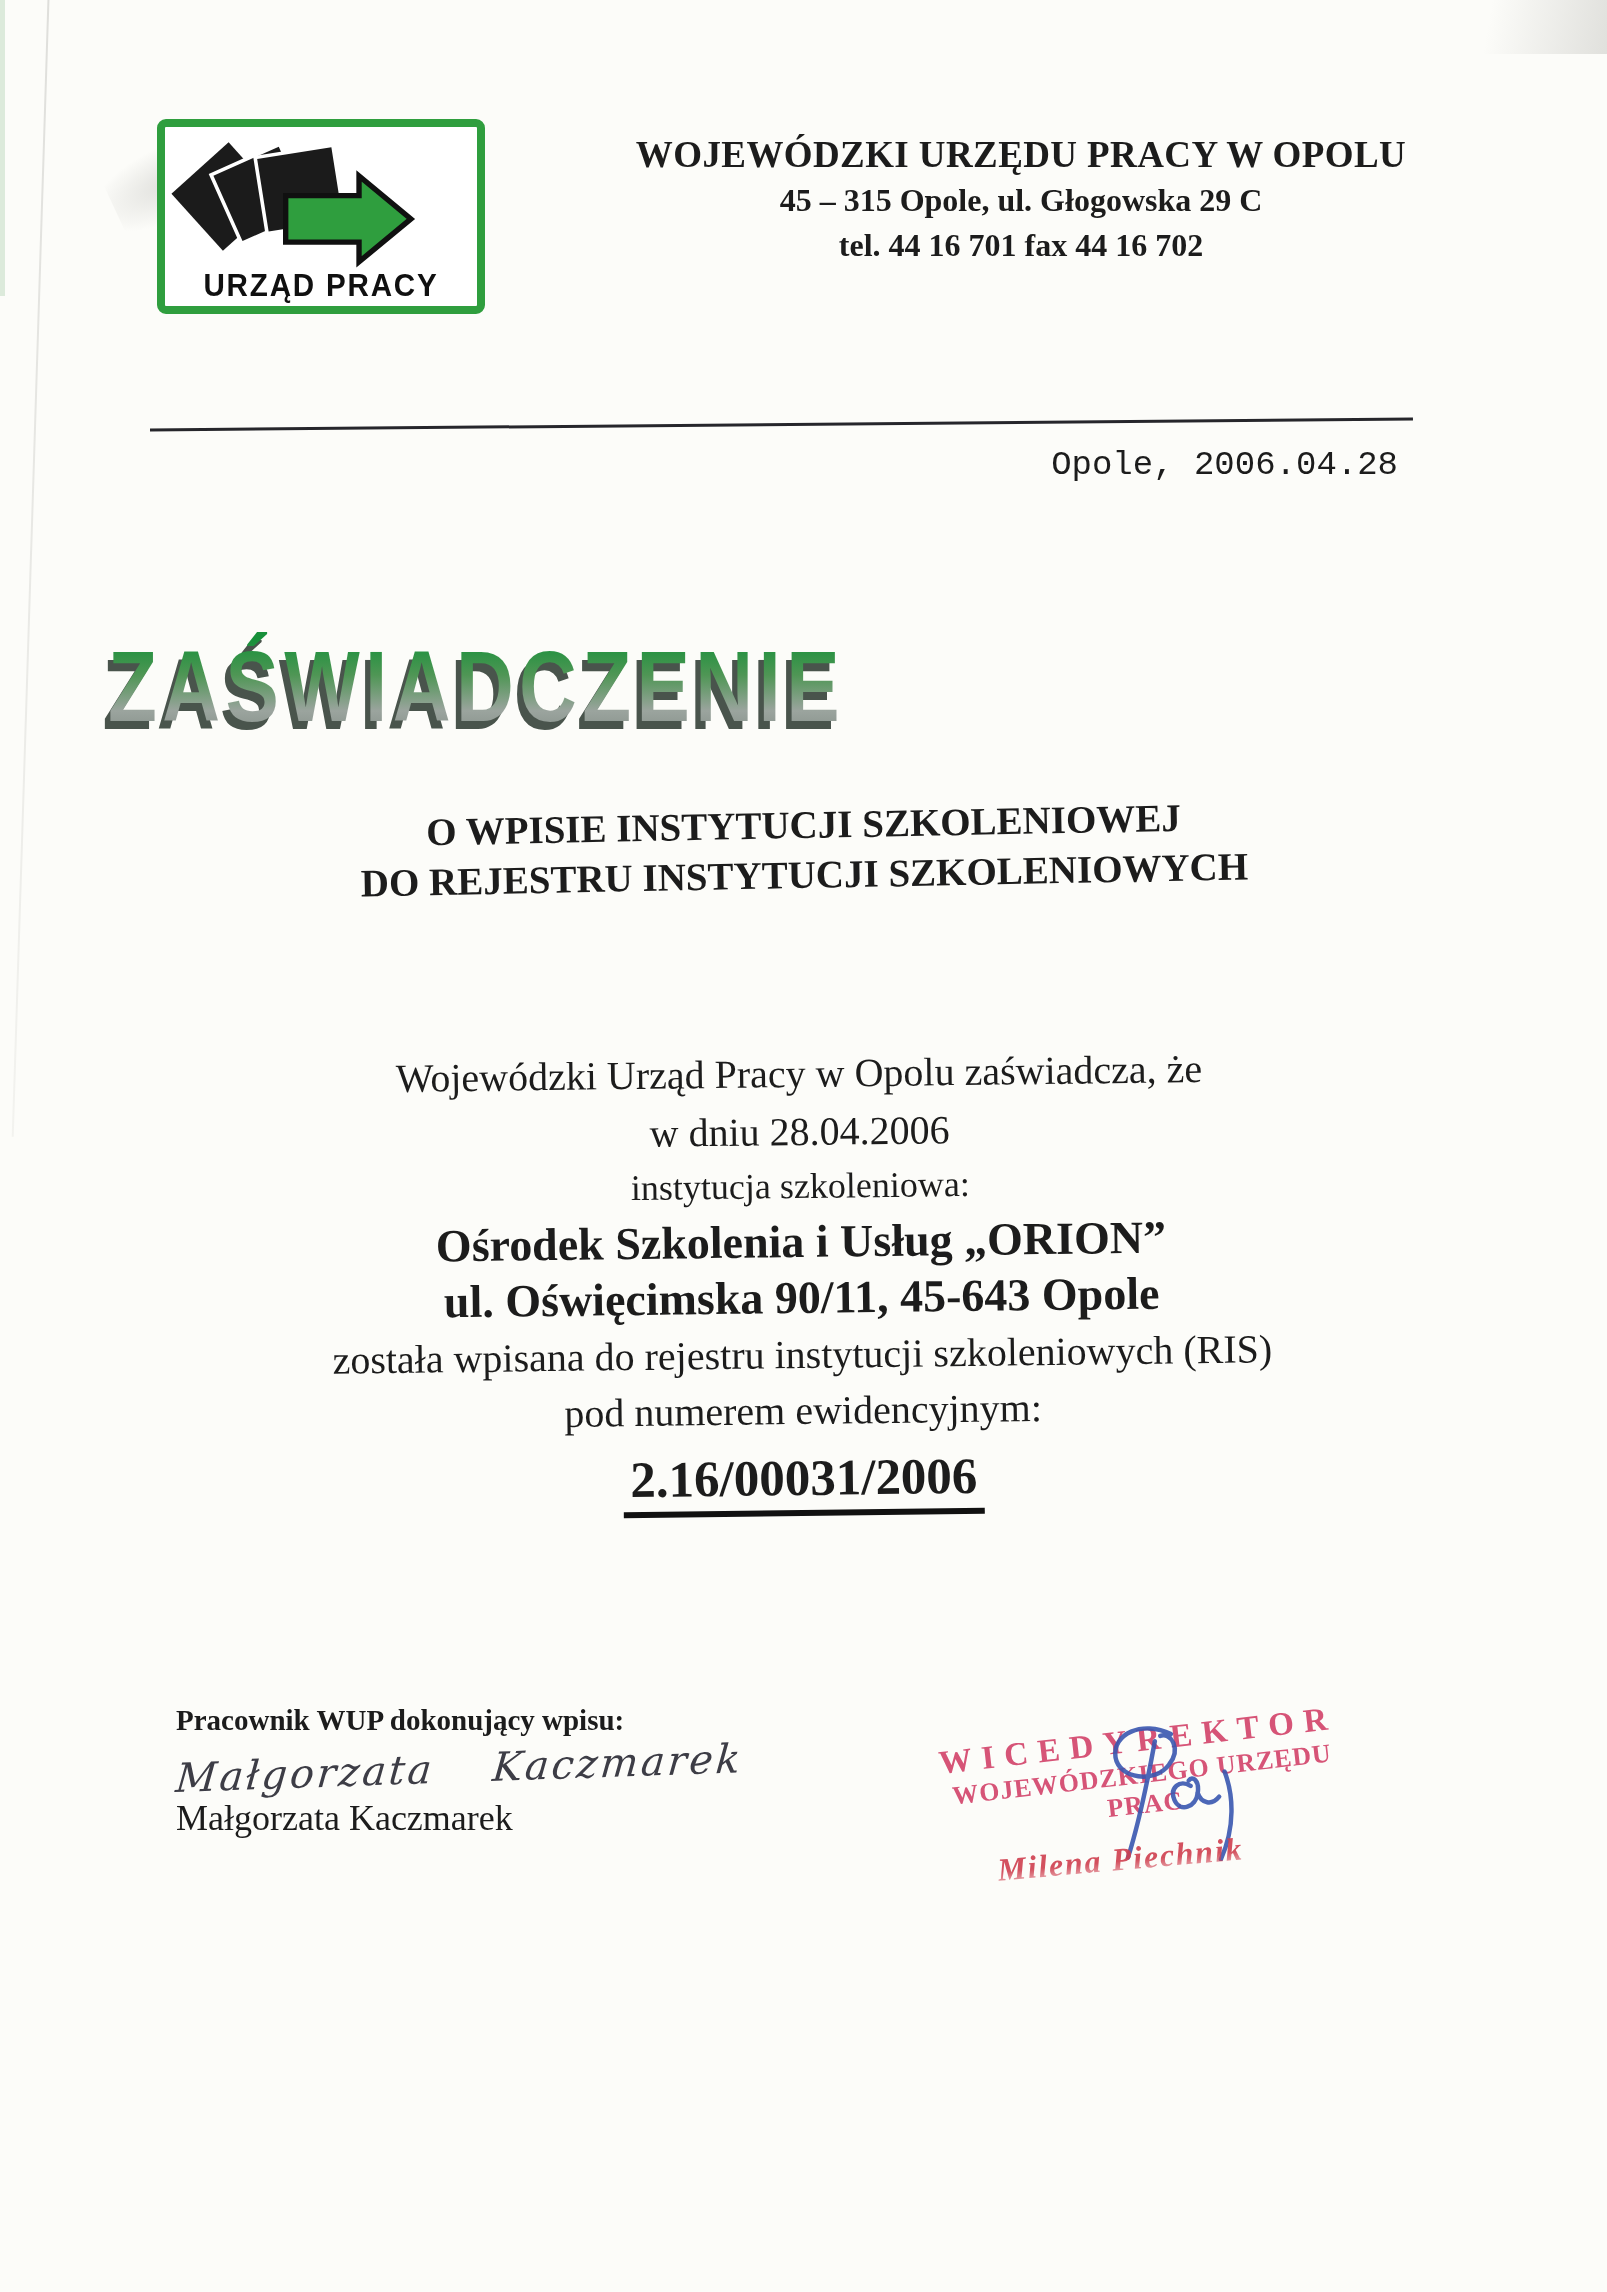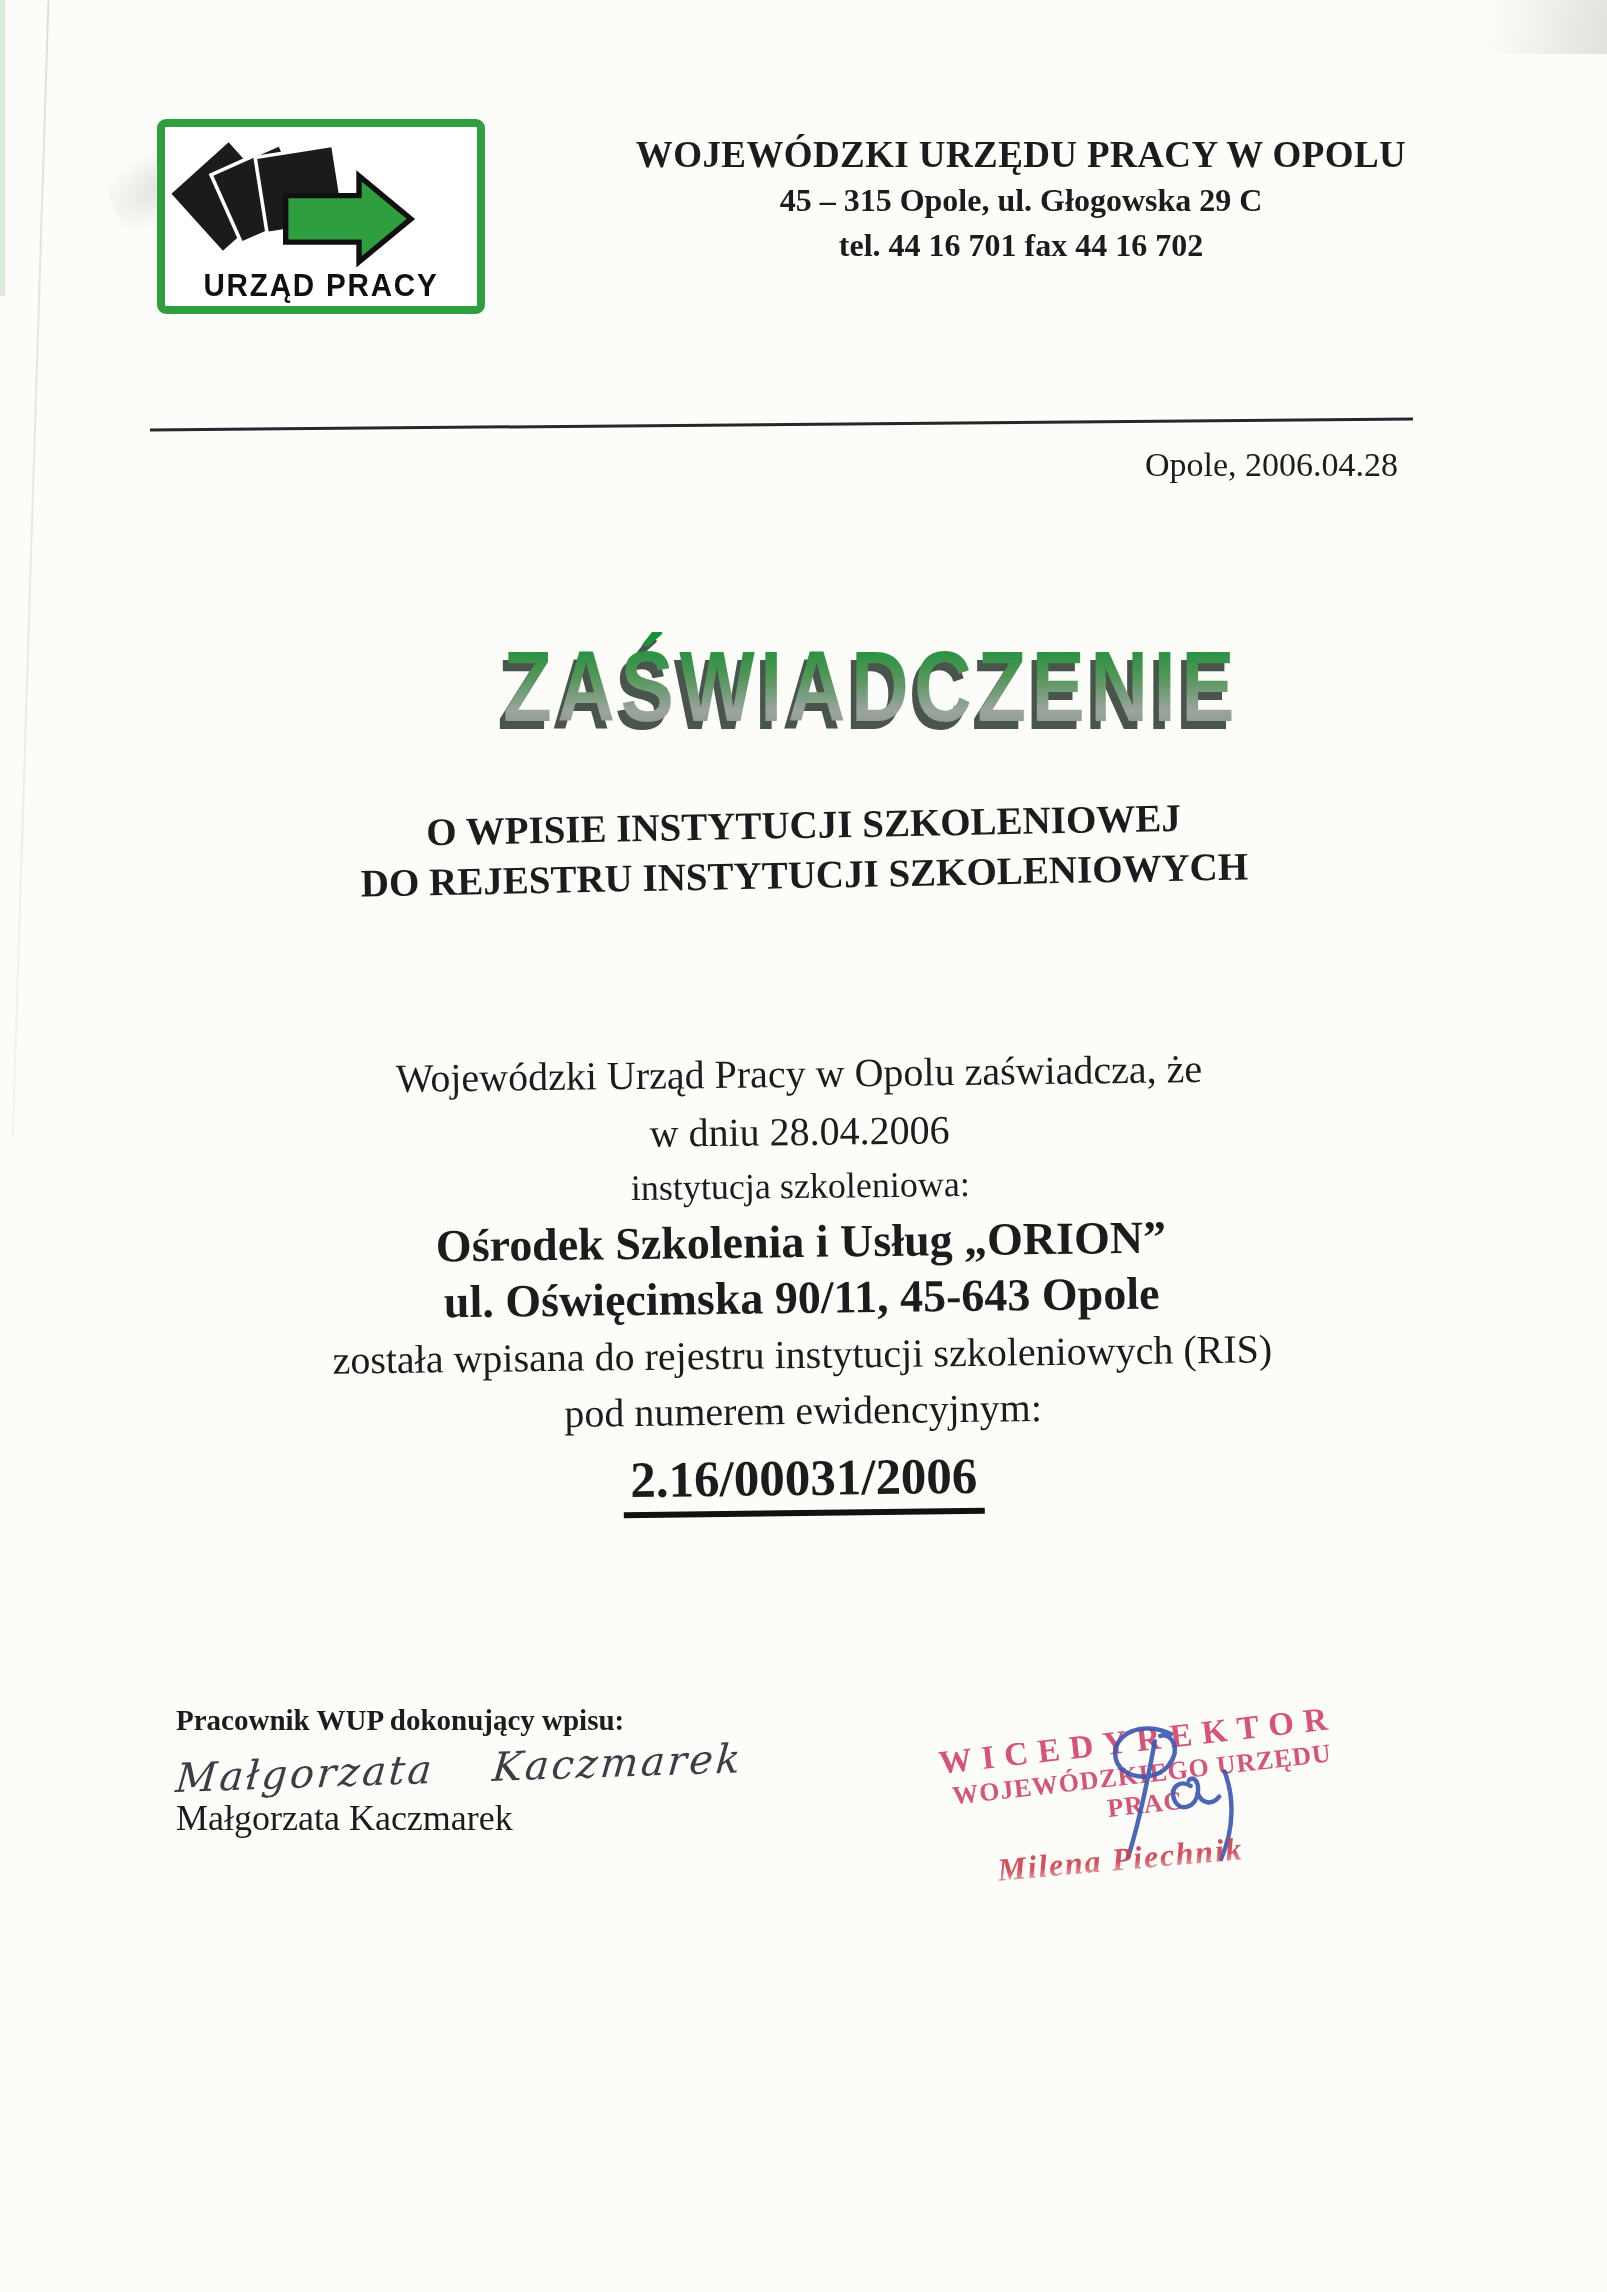--- a/index.html
+++ b/index.html
@@ -29,24 +29,24 @@
   }
 
   
   .header { position:absolute; left:573px; top:133px; width:896px; text-align:center; font-weight:bold; }
   .header-org  { font-size:37px; letter-spacing:0.4px; }
   .header-addr { font-size:32px; margin-top:6.3px; }
   .header-tel  { font-size:32px; margin-top:8px; }
 
   .rule { position:absolute; left:150px; top:423px; width:1263px; height:2.7px; background:#26262b; transform:rotate(-0.5deg); }
 
-  .date-line { position:absolute; right:210px; top:446px; font-size:34px; }
+  .date-line { position:absolute; right:210px; top:446px; font-size:34px;font-family:Liberation Mono, monospace; }
 
   
-  .title-wrap { position:absolute; left:0; top:629px; width:1300px; text-align:right; }
+  .title-wrap { position:absolute; left:0; top:629px; width:1300px; text-align:left;padding-left:48px; }
   .title-inner { position:relative; display:inline-block; transform:scale(.86,1.08); transform-origin:center top; }
   .title-layer {
     font-family:"Liberation Sans", sans-serif; font-weight:bold;
     font-size:93px; letter-spacing:6.3px; white-space:nowrap;
   }
   .title-shadow { position:absolute; left:0; top:0; color:#49544c; transform:translate(-6.3px,7.2px); }
   .title-front { position:relative; color:#4f9655; }
   @supports ((-webkit-background-clip:text) or (background-clip:text)) {
     .title-front {
       background:linear-gradient(180deg,#17903a 8%, #4f9655 40%, #9ba49e 72%, #808b84 100%);

